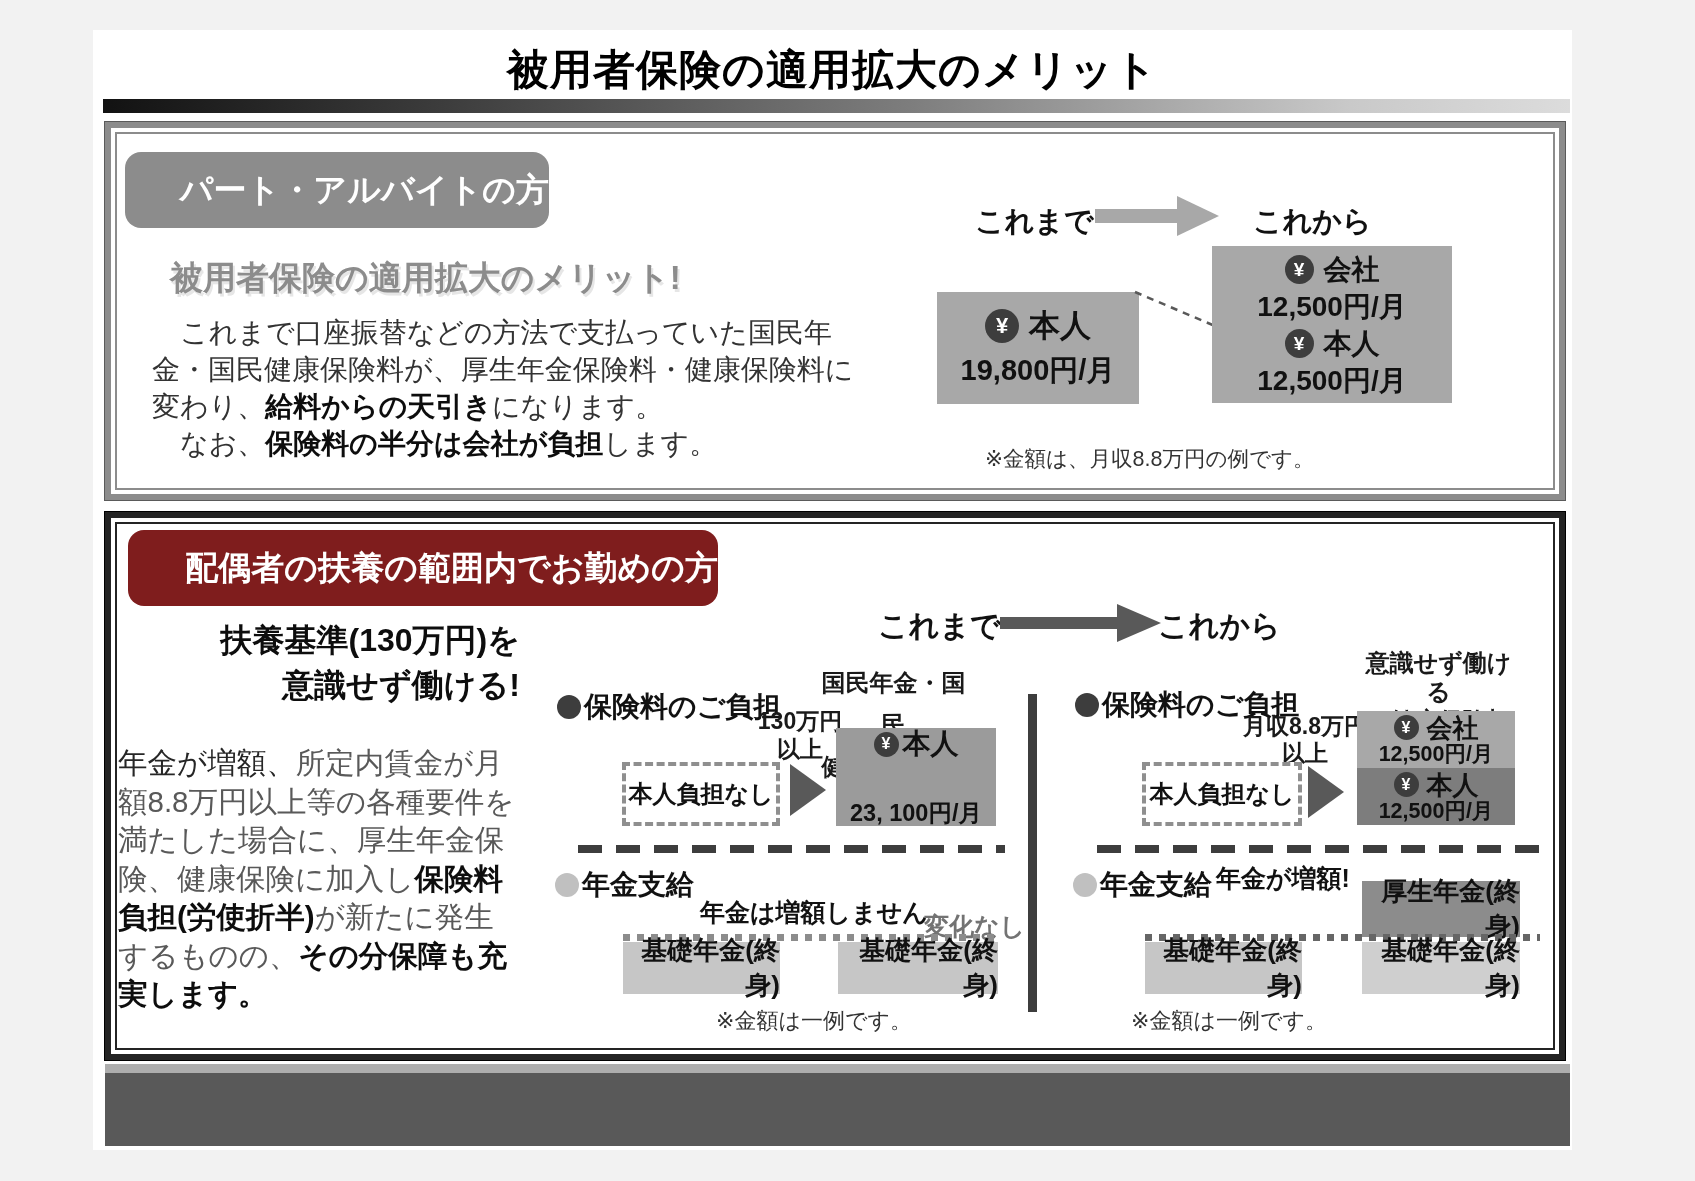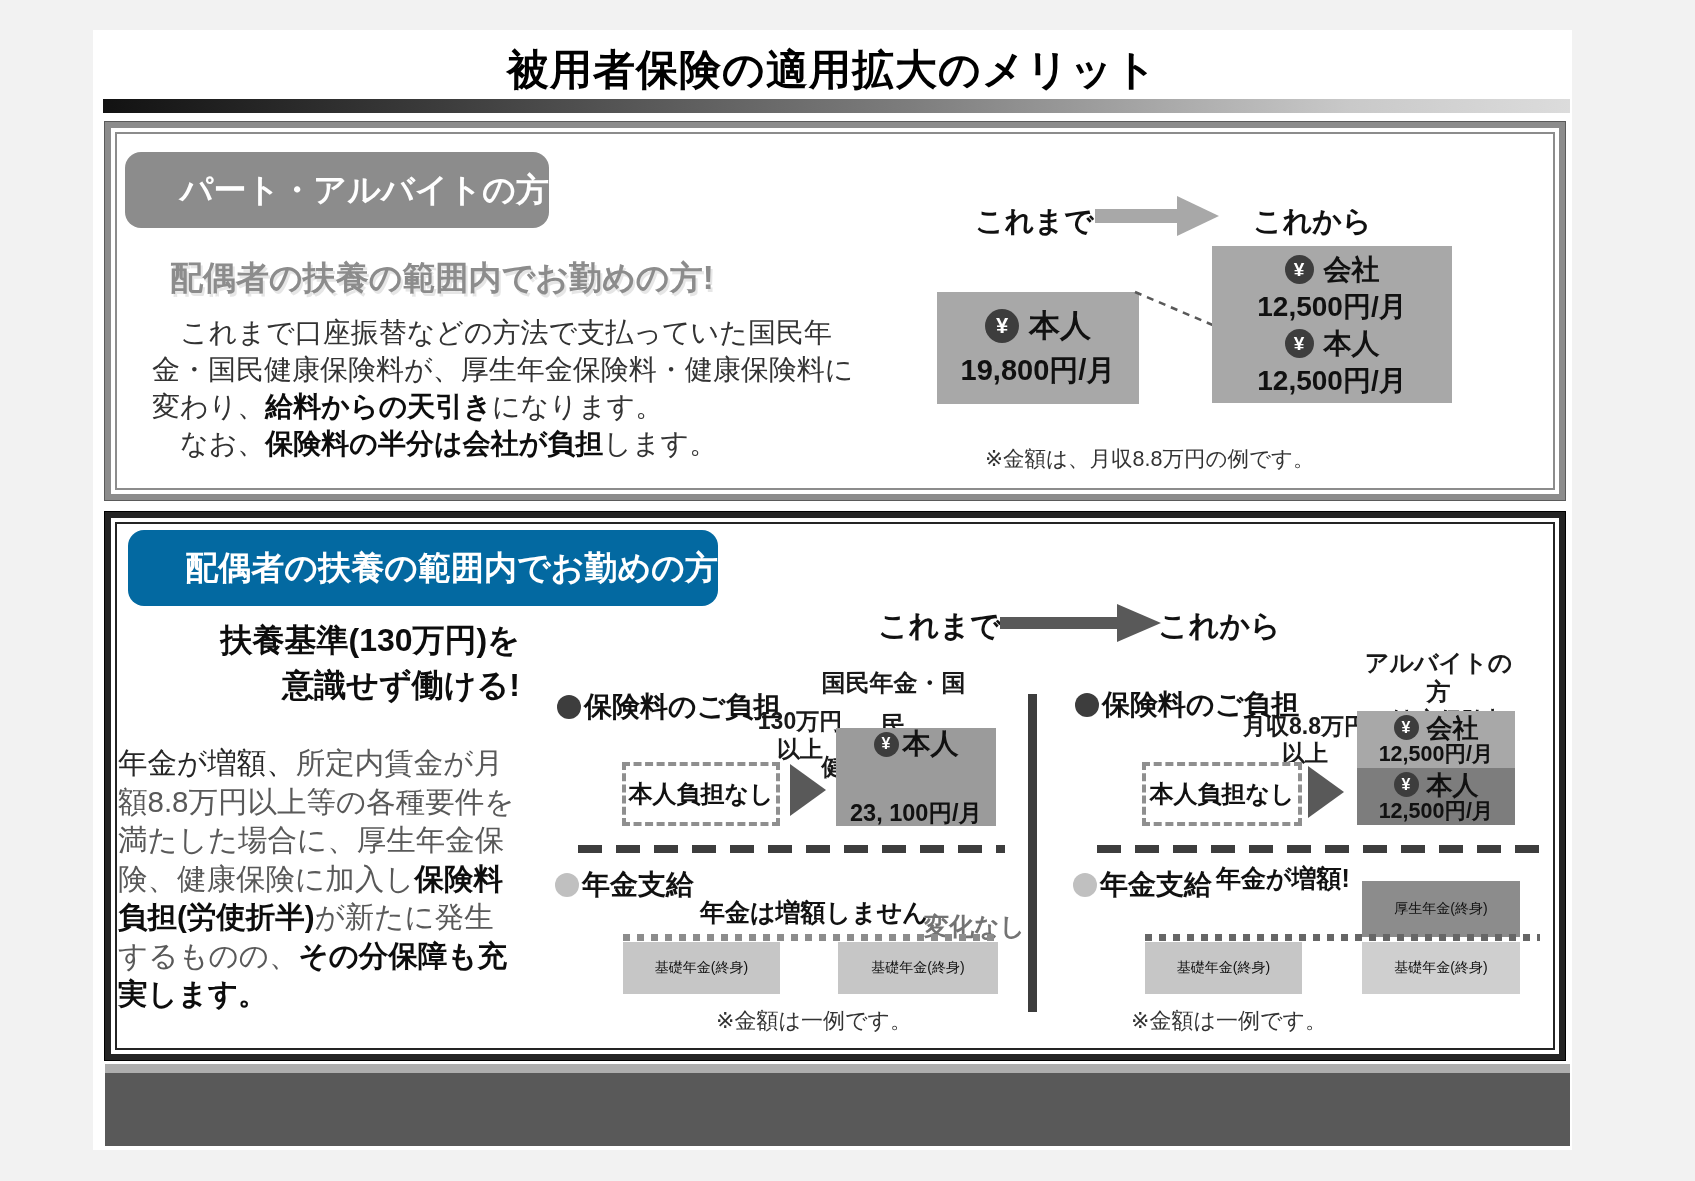--- a/index.html
+++ b/index.html
@@ -17,21 +17,21 @@
 
   .frame { position:absolute; }
   .frame-gray { border:6px solid #8c8c8c; outline:1px solid #5a5a5a; }
   .frame-gray .inner { position:absolute; inset:4px; border:2px solid #8c8c8c; }
   .frame-black { border:6px solid #242424; outline:1px solid #000; }
   .frame-black .inner { position:absolute; inset:4px; border:2px solid #242424; }
 
   .badge { border-radius:16px; display:flex; align-items:center; justify-content:flex-end;
     color:#fff; font-weight:700; }
   .badge-gray { background:#8c8c8c; }
-  .badge-black { background:#0369a1; }
+  .badge-black { background:#7f1d1d; }
 
   .headline-gray { font-size:33px; font-weight:700; color:#8c8c8c; text-shadow:2px 3px 0 #e6e6e6; }
   .para { color:#333; }
   .para b { color:#0d0d0d; }
   .seg-dark { color:#262626; }
   .seg-gray { color:#595959; }
   .seg-bold { color:#0d0d0d; font-weight:700; }
 
   .flow-label { font-weight:700; color:#111; }
   .money-box { background:#a8a8a8; color:#111; font-weight:700;
@@ -46,21 +46,21 @@
   .bullet { display:inline-block; width:24px; height:24px; border-radius:50%; flex:none; }
   .bullet-dark { background:#3d3d3d; }
   .bullet-light { background:#c0c0c0; }
   .cat-label { display:flex; align-items:center; gap:3px; font-size:28px; font-weight:700; color:#111; }
 
   .dashed-box { border:4px dashed #8f8f8f; background:#fff; display:flex; align-items:center;
     justify-content:center; font-weight:700; color:#111; font-size:24px; }
   .dash-line { height:8px; background:repeating-linear-gradient(to right,#3d3d3d 0 24px,transparent 24px 38px); }
   .dot-line { height:7px; background:repeating-linear-gradient(to right,#8c8c8c 0 7px,transparent 7px 14px); }
   .pension-box { display:flex; align-items:center; justify-content:center;
-    font-size:14px; font-weight:400; color:#111; }
+    font-size:26px; font-weight:700; color:#111;text-align:right; }
   .note { color:#333; }
   .small-center { text-align:center; font-weight:700; color:#1a1a1a; }
   .vdivider { width:9px; background:#3d3d3d; }
 
   .bottom-bar { left:105px; top:1064px; width:1465px; height:82px;
     background:linear-gradient(to bottom,#aeaeae 0 9px,#595959 9px 100%); }
 </style>
 </head>
 <body>
 
@@ -71,21 +71,21 @@
   <div class="abs title-bar"></div>
 
   <div class="abs frame frame-gray" style="left:105px; top:122px; width:1460px; height:378px;">
     <div class="inner"></div>
   </div>
 
   <div class="abs badge badge-gray" style="left:125px; top:152px; width:424px; height:76px; font-size:33px;">
     <span>パート・アルバイトの方</span>
   </div>
 
-  <div class="abs headline-gray nowrap" style="left:170px; top:256px;">配偶者の扶養の範囲内でお勤めの方!</div>
+  <div class="abs headline-gray nowrap" style="left:170px; top:256px;">被用者保険の適用拡大のメリット!</div>
 
   <div class="abs para" style="left:152px; top:314px; width:706px; font-size:28px; line-height:37px;">
     <span>　これまで口座振替などの方法で支払っていた国民年金・国民健康保険料が、厚生年金保険料・健康保険料に変わり、</span><b>給料からの天引き</b><span>になります。</span><br>
     <span>　なお、</span><b>保険料の半分は会社が負担</b><span>します。</span>
   </div>
 
   <div class="abs flow-label nowrap" style="left:975px; top:202px; font-size:29px;">これまで</div>
   <svg class="abs" style="left:1095px; top:196px;" width="125" height="40" viewBox="0 0 125 40">
     <rect x="0" y="13" width="82" height="14" fill="#a8a8a8"></rect>
     <polygon points="82,0 124,20 82,40" fill="#a8a8a8"></polygon>
@@ -188,21 +188,21 @@
 
   <div class="abs cat-label nowrap" style="left:1075px; top:686px;">
     <span class="bullet bullet-dark"></span>
     <span>保険料のご負担</span>
   </div>
   <div class="abs small-center" style="left:1240px; top:713px; width:130px; font-size:23px; line-height:27px;">
     <div>月収8.8万円</div>
     <div>以上</div>
   </div>
   <div class="abs small-center" style="left:1356px; top:648px; width:165px; font-size:24px; line-height:29px;">
-    <div>アルバイトの方</div>
+    <div>意識せず働ける</div>
     <div>・健康保険加入</div>
   </div>
   <div class="abs dashed-box" style="left:1142px; top:762px; width:160px; height:64px;">
     <span>本人負担なし</span>
   </div>
   <svg class="abs" style="left:1308px; top:766px;" width="36" height="52" viewBox="0 0 36 52">
     <polygon points="0,0 36,26 0,52" fill="#595959"></polygon>
   </svg>
   <div class="abs" style="left:1357px; top:711px; width:158px;">
     <div class="money-box" style="width:158px; height:57px; background:#a8a8a8;">

